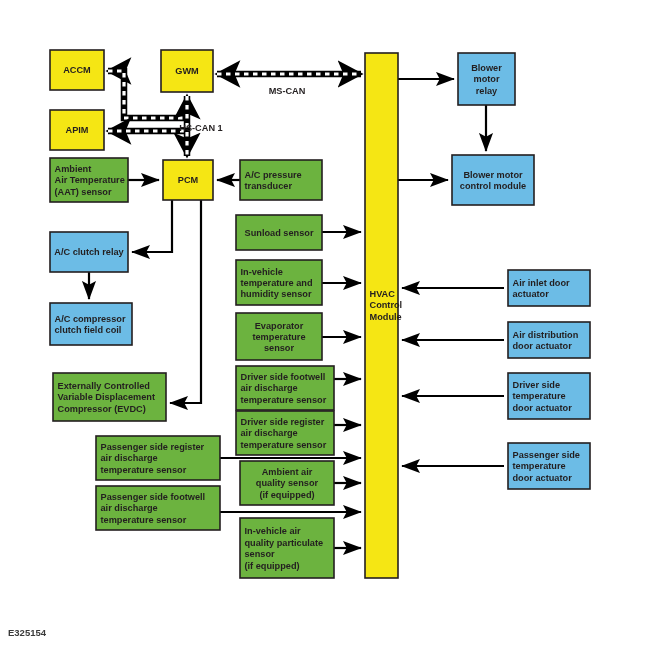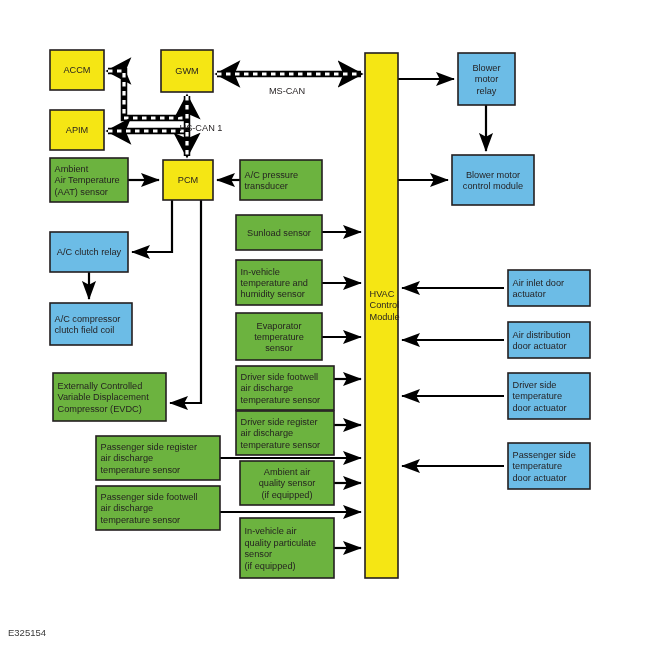--- a/index.html
+++ b/index.html
@@ -10,20 +10,21 @@
   body {
     width: 650px;
     height: 650px;
     font-family: "Liberation Sans", sans-serif;
     overflow: hidden;
   }
   #diagram-root {
     position: relative;
     width: 650px;
     height: 650px;
+    font-weight: bold;
   }
   svg#diagram-canvas {
     display: block;
     width: 650px;
     height: 650px;
   }
   .node-rect {
     stroke: #231f20;
     stroke-width: 1.6;
   }

